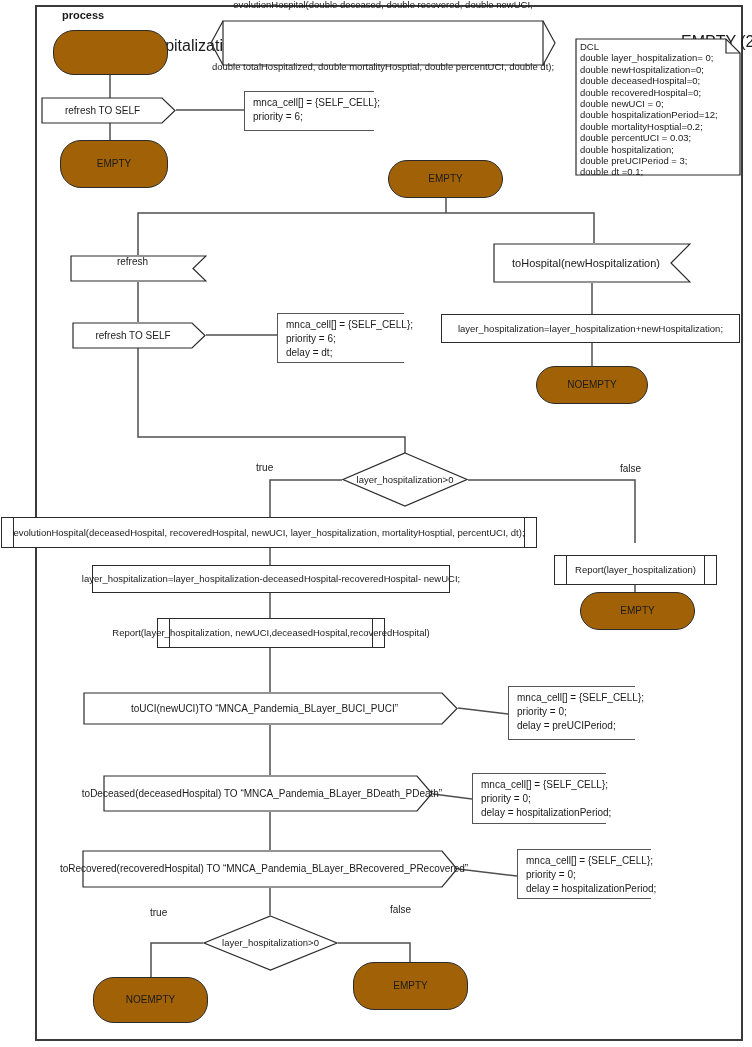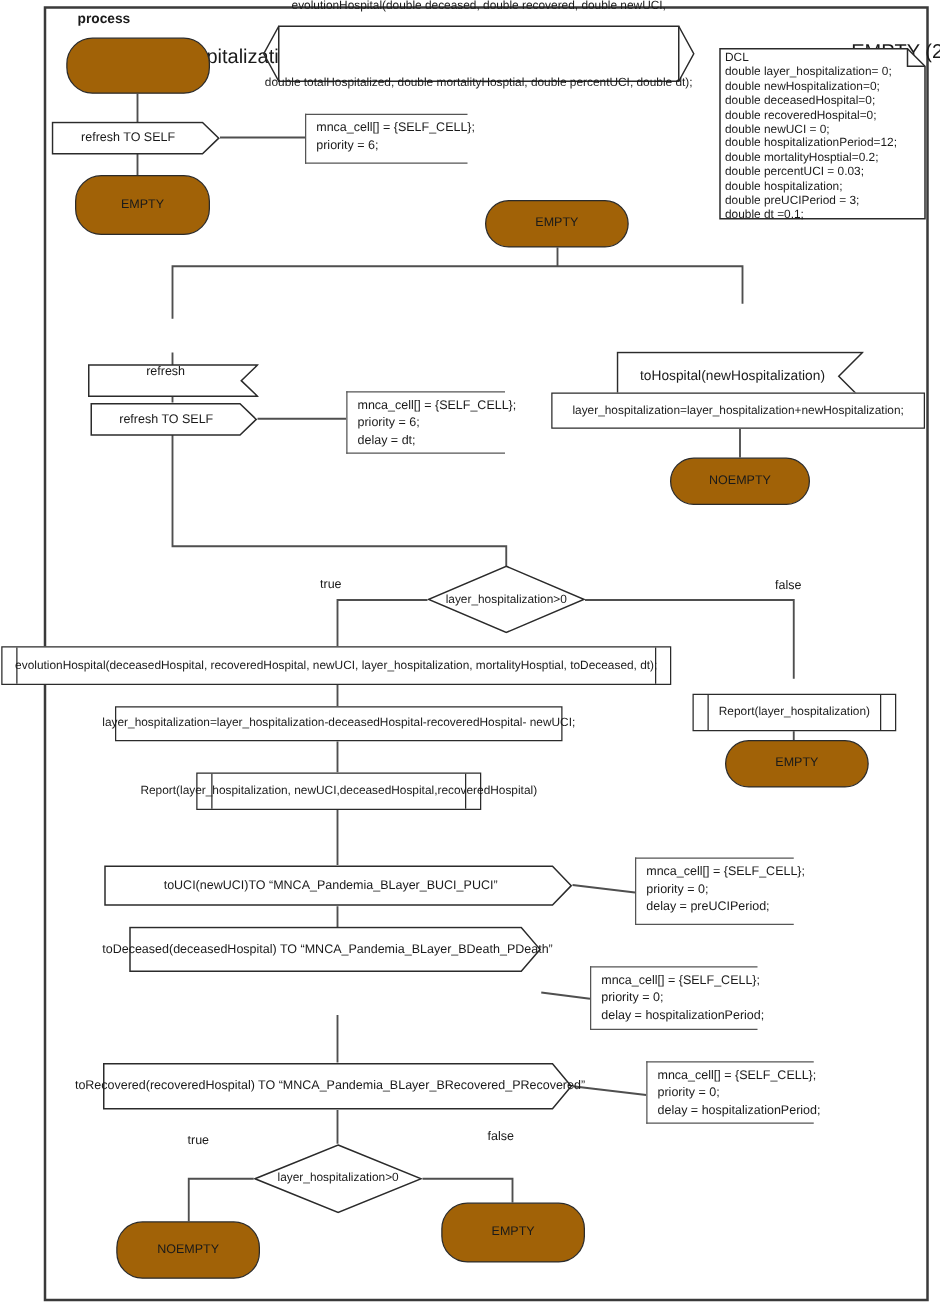--- a/index.html
+++ b/index.html
@@ -120,41 +120,41 @@
   </div>
 
   <div class="node stadium" style="left:60px; top:140px; width:108px; height:48px;">
     <span class="lbl">EMPTY</span>
   </div>
 
   <div class="node stadium" style="left:388px; top:160px; width:115px; height:38px;">
     <span class="lbl">EMPTY</span>
   </div>
 
-  <div class="node flag-in" style="left:70px; top:255px; width:137px; height:14px;margin-top:36px;">
+  <div class="node flag-in" style="left:70px; top:255px; width:137px; height:14px;">
       <svg width="137" height="27" class="shape-svg">
         <path d="M1,1 L136,1 L123,13.5 L136,26 L1,26 Z" fill="#ffffff" stroke="#2b2b2b" stroke-width="1.2"></path>
       </svg>
     <span class="lbl">refresh</span>
   </div>
 
   <div class="node flag-out" style="left:72px; top:322px; width:134px; height:27px;">
       <svg width="134" height="27" class="shape-svg">
         <path d="M1,1 L120,1 L133,13.5 L120,26 L1,26 Z" fill="#ffffff" stroke="#2b2b2b" stroke-width="1.2"></path>
       </svg>
     <span class="lbl">refresh TO SELF</span>
   </div>
 
   <div class="node note" style="left:277px; top:313px; width:127px; height:50px;">
     <span class="lbl">mnca_cell[] = {SELF_CELL};
 priority = 6;
 delay = dt;</span>
   </div>
 
-  <div class="node flag-in big" style="left:493px; top:243px; width:198px; height:40px;margin-top:38px;">
+  <div class="node flag-in big" style="left:493px; top:243px; width:198px; height:40px;">
       <svg width="198" height="40" class="shape-svg">
         <path d="M1,1 L197,1 L178,20 L197,39 L1,39 Z" fill="#ffffff" stroke="#2b2b2b" stroke-width="1.2"></path>
       </svg>
     <span class="lbl">toHospital(newHospitalization)</span>
   </div>
 
   <div class="node task" style="left:441px; top:314px; width:299px; height:29px;">
     <span class="lbl">layer_hospitalization=layer_hospitalization+newHospitalization;</span>
   </div>
 
@@ -165,21 +165,21 @@
   <div class="node diamond" style="left:342px; top:452px; width:126px; height:55px;">
       <svg width="126" height="55" class="shape-svg">
         <path d="M63,1 L125,27.5 L63,54 L1,27.5 Z" fill="#ffffff" stroke="#2b2b2b" stroke-width="1.2"></path>
       </svg>
     <span class="lbl">layer_hospitalization&gt;0</span>
   </div>
   <span class="txt branch-label" style="left:256px; top:462px;">true</span>
   <span class="txt branch-label" style="left:620px; top:463px;">false</span>
 
   <div class="node proc" style="left:1px; top:517px; width:536px; height:31px;">
-    <span class="lbl">evolutionHospital(deceasedHospital, recoveredHospital, newUCI, layer_hospitalization, mortalityHosptial, toDeceased, dt);</span>
+    <span class="lbl">evolutionHospital(deceasedHospital, recoveredHospital, newUCI, layer_hospitalization, mortalityHosptial, percentUCI, dt);</span>
   </div>
 
   <div class="node task" style="left:92px; top:565px; width:358px; height:28px;">
     <span class="lbl">layer_hospitalization=layer_hospitalization-deceasedHospital-recoveredHospital- newUCI;</span>
   </div>
 
   <div class="node proc" style="left:157px; top:618px; width:228px; height:30px;align-items:center;">
     <span class="lbl">Report(layer_hospitalization, newUCI,deceasedHospital,recoveredHospital)</span>
   </div>
 
@@ -197,21 +197,21 @@
       </svg>
     <span class="lbl">toUCI(newUCI)TO “MNCA_Pandemia_BLayer_BUCI_PUCI”</span>
   </div>
 
   <div class="node note" style="left:508px; top:686px; width:127px; height:54px;">
     <span class="lbl">mnca_cell[] = {SELF_CELL};
 priority = 0;
 delay = preUCIPeriod;</span>
   </div>
 
-  <div class="node flag-out" style="left:103px; top:741px; width:330px; height:37px;">
+  <div class="node flag-out" style="left:103px; top:775px; width:330px; height:37px;">
       <svg width="330" height="37" class="shape-svg">
         <path d="M1,1 L314,1 L329,18.5 L314,36 L1,36 Z" fill="#ffffff" stroke="#2b2b2b" stroke-width="1.2"></path>
       </svg>
     <span class="lbl">toDeceased(deceasedHospital) TO “MNCA_Pandemia_BLayer_BDeath_PDeath”</span>
   </div>
 
   <div class="node note" style="left:472px; top:773px; width:134px; height:51px;">
     <span class="lbl">mnca_cell[] = {SELF_CELL};
 priority = 0;
 delay = hospitalizationPeriod;</span>

